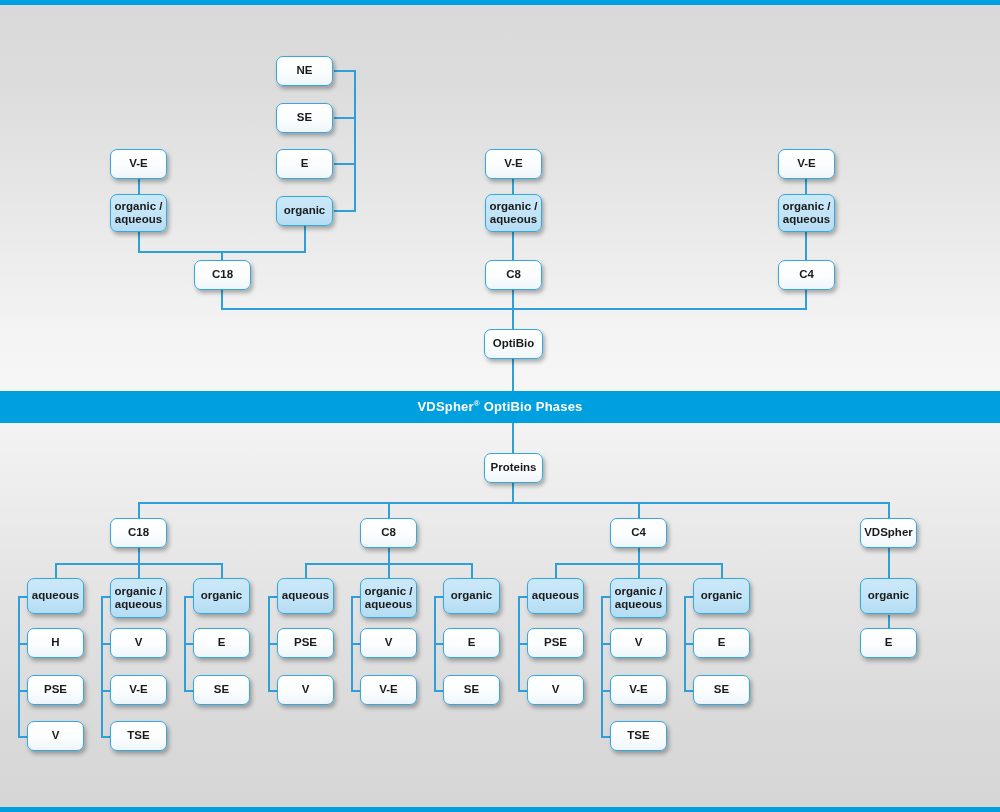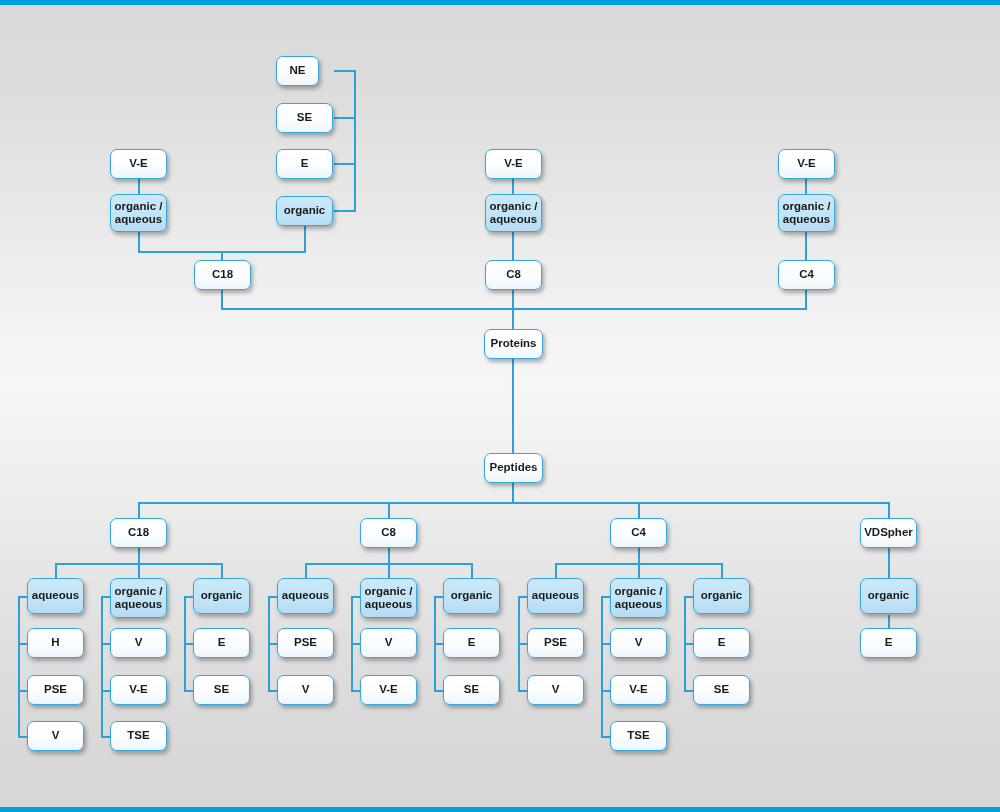--- a/index.html
+++ b/index.html
@@ -194,22 +194,25 @@
   <div class="ln h" style="left:601px; top:690px; width:10px;"></div>
   <div class="ln h" style="left:601px; top:736px; width:10px;"></div>
   <div class="ln v" style="left:684px; top:596px; height:95px;"></div>
   <div class="ln h" style="left:684px; top:596px; width:10px;"></div>
   <div class="ln h" style="left:684px; top:643px; width:10px;"></div>
   <div class="ln h" style="left:684px; top:690px; width:10px;"></div>
 
   <div class="ln v" style="left:888px; top:548px; height:31px;"></div>
   <div class="ln v" style="left:888px; top:615px; height:29px;"></div>
 
-
-  <div class="node" style="left:276px; top:56px; width:43px; height:30px;">
+  <div id="banner">
+    <span class="banner-text"><span>VDSpher</span><sup>®</sup><span> OptiBio Phases</span></span>
+  </div>
+
+  <div class="node" style="left:276px; top:56px; width:57px; height:30px;">
       <span class="lbl">NE</span>
     </div>
   <div class="node" style="left:276px; top:103px; width:57px; height:30px;">
       <span class="lbl">SE</span>
     </div>
   <div class="node" style="left:276px; top:149px; width:57px; height:30px;">
       <span class="lbl">E</span>
     </div>
   <div class="node blue" style="left:276px; top:196px; width:57px; height:30px;">
       <span class="lbl">organic</span>
@@ -242,25 +245,25 @@
     </div>
   <div class="node blue" style="left:778px; top:194px; width:57px; height:38px;">
       <span class="lbl">organic /
 aqueous</span>
     </div>
   <div class="node" style="left:778px; top:260px; width:57px; height:30px;">
       <span class="lbl">C4</span>
     </div>
 
   <div class="node" style="left:484px; top:329px; width:59px; height:30px;">
+      <span class="lbl">OptiBio</span>
+    </div>
+
+  <div class="node" style="left:484px; top:453px; width:59px; height:30px;">
       <span class="lbl">Proteins</span>
-    </div>
-
-  <div class="node" style="left:484px; top:453px; width:59px; height:30px;">
-      <span class="lbl">Peptides</span>
     </div>
 
   <div class="node" style="left:110px; top:518px; width:57px; height:30px;">
       <span class="lbl">C18</span>
     </div>
   <div class="node" style="left:360px; top:518px; width:57px; height:30px;">
       <span class="lbl">C8</span>
     </div>
   <div class="node" style="left:610px; top:518px; width:57px; height:30px;">
       <span class="lbl">C4</span>

